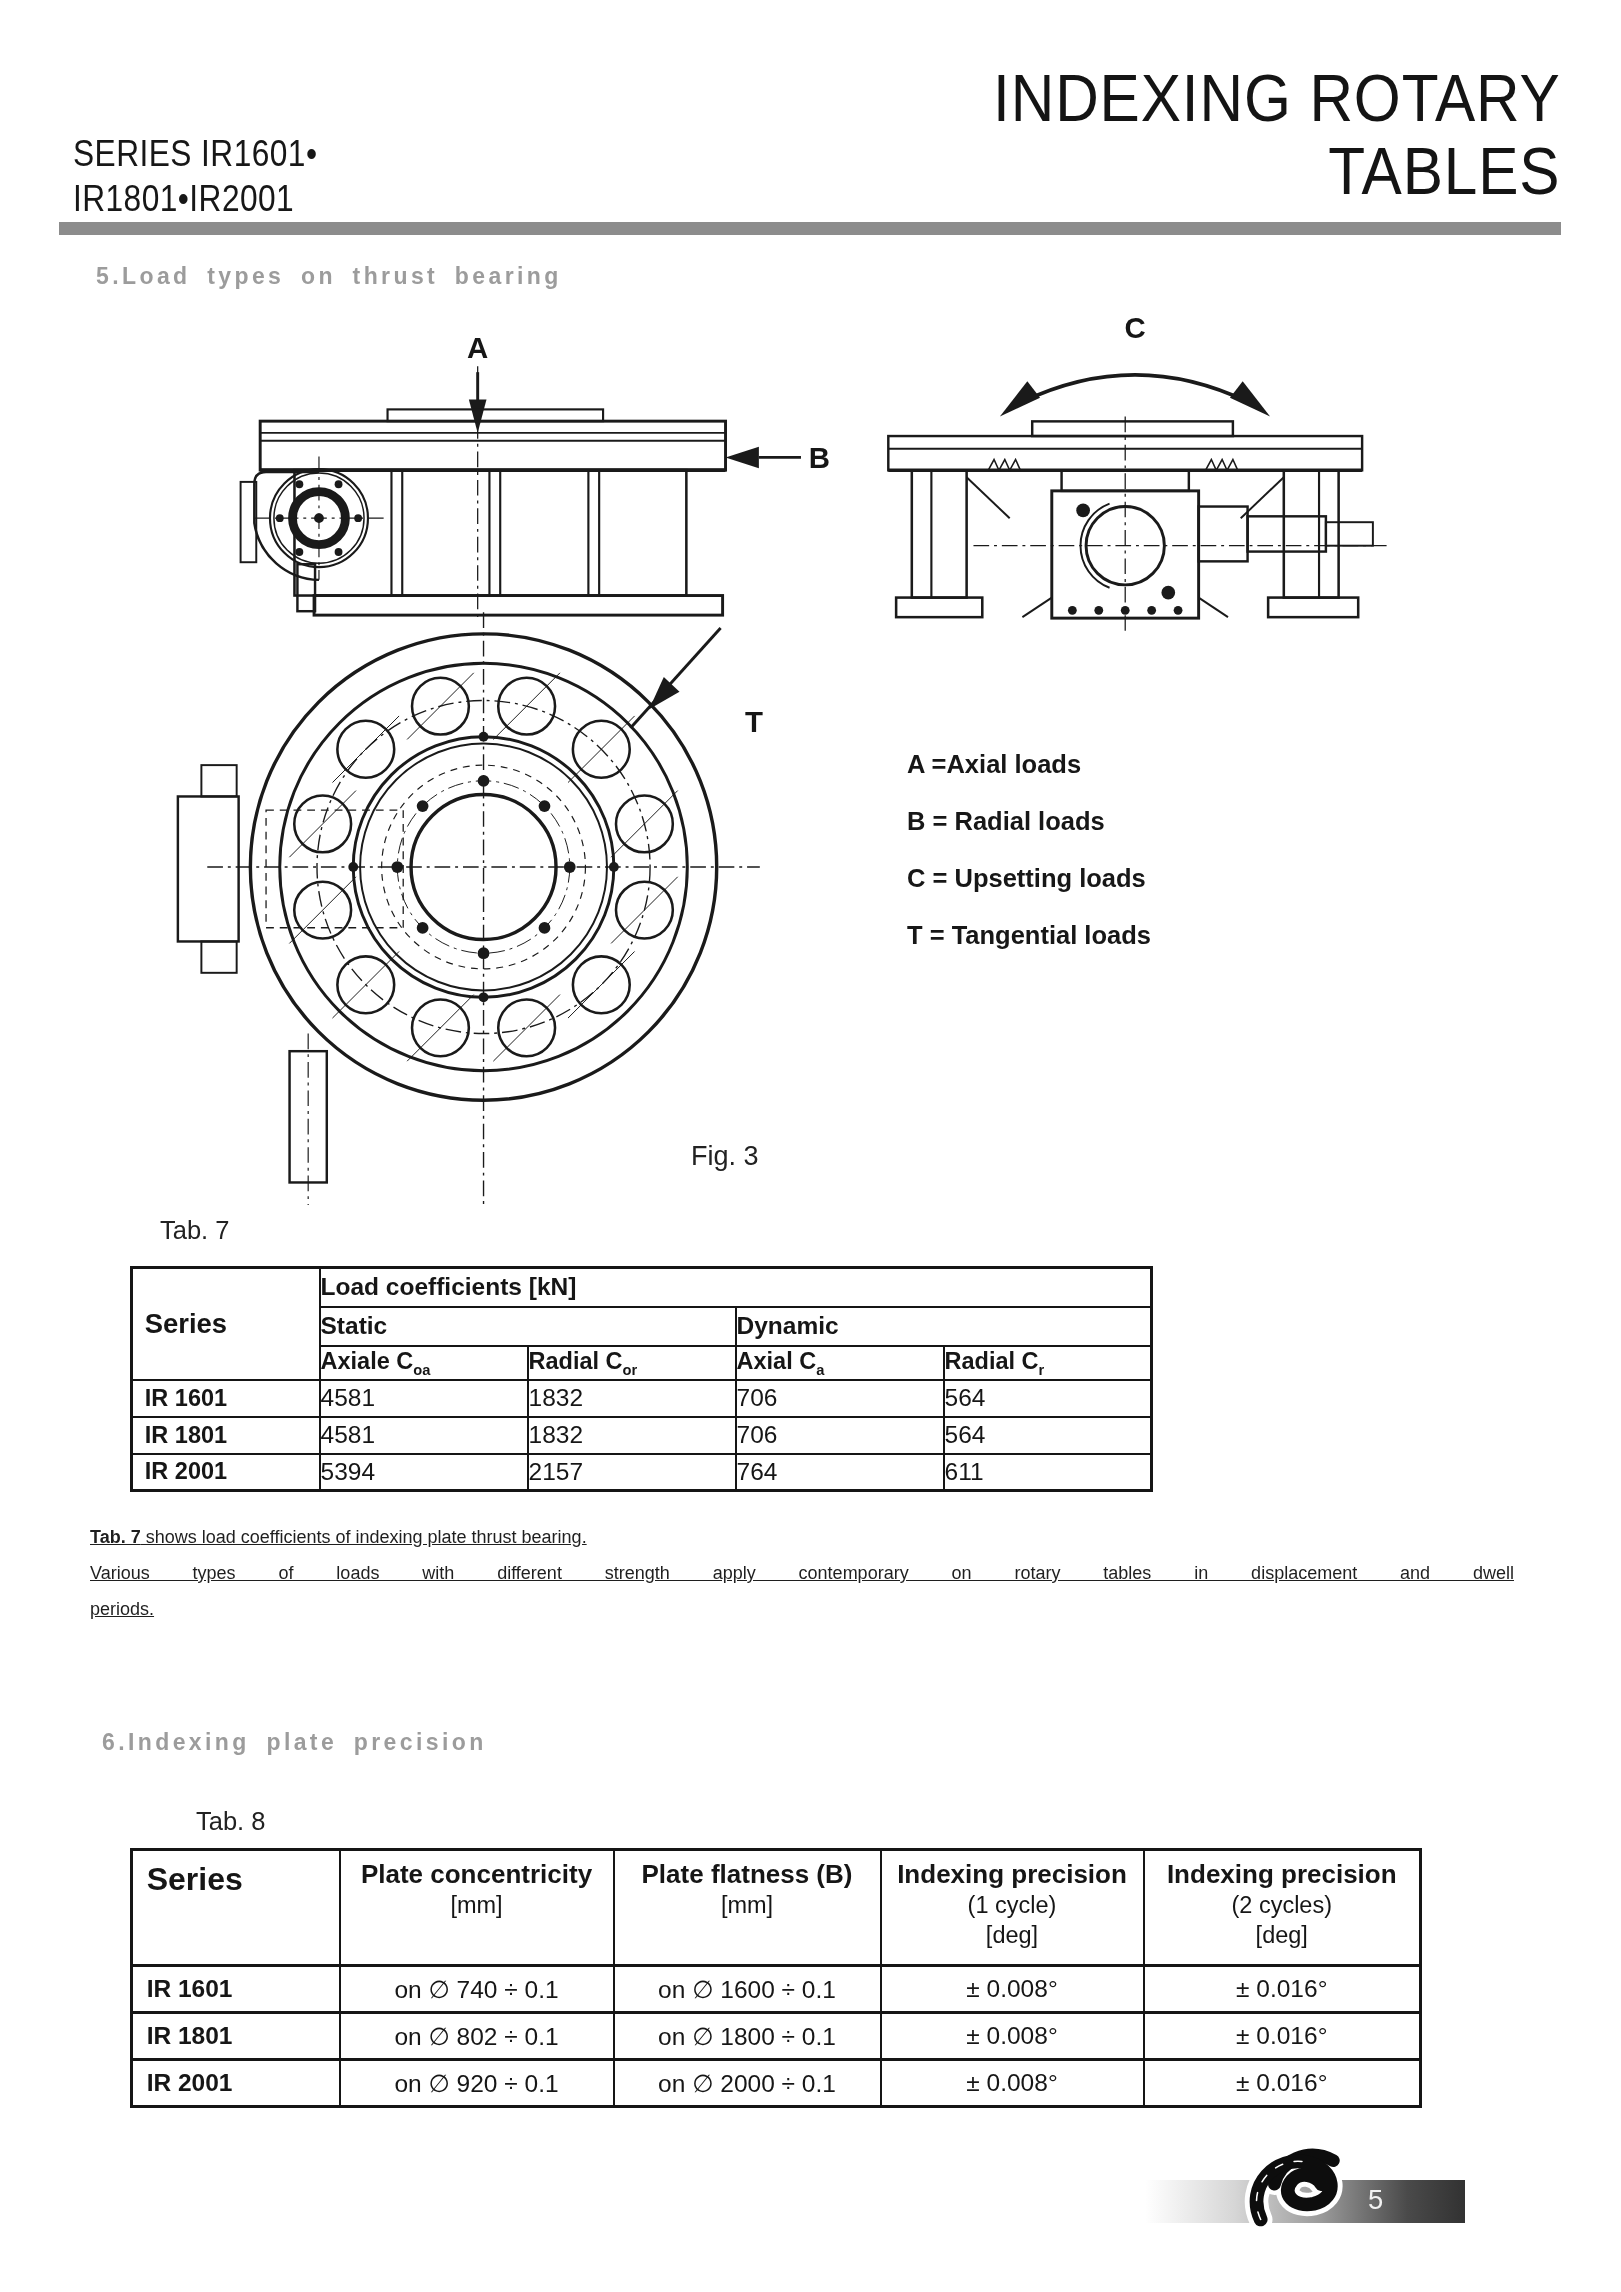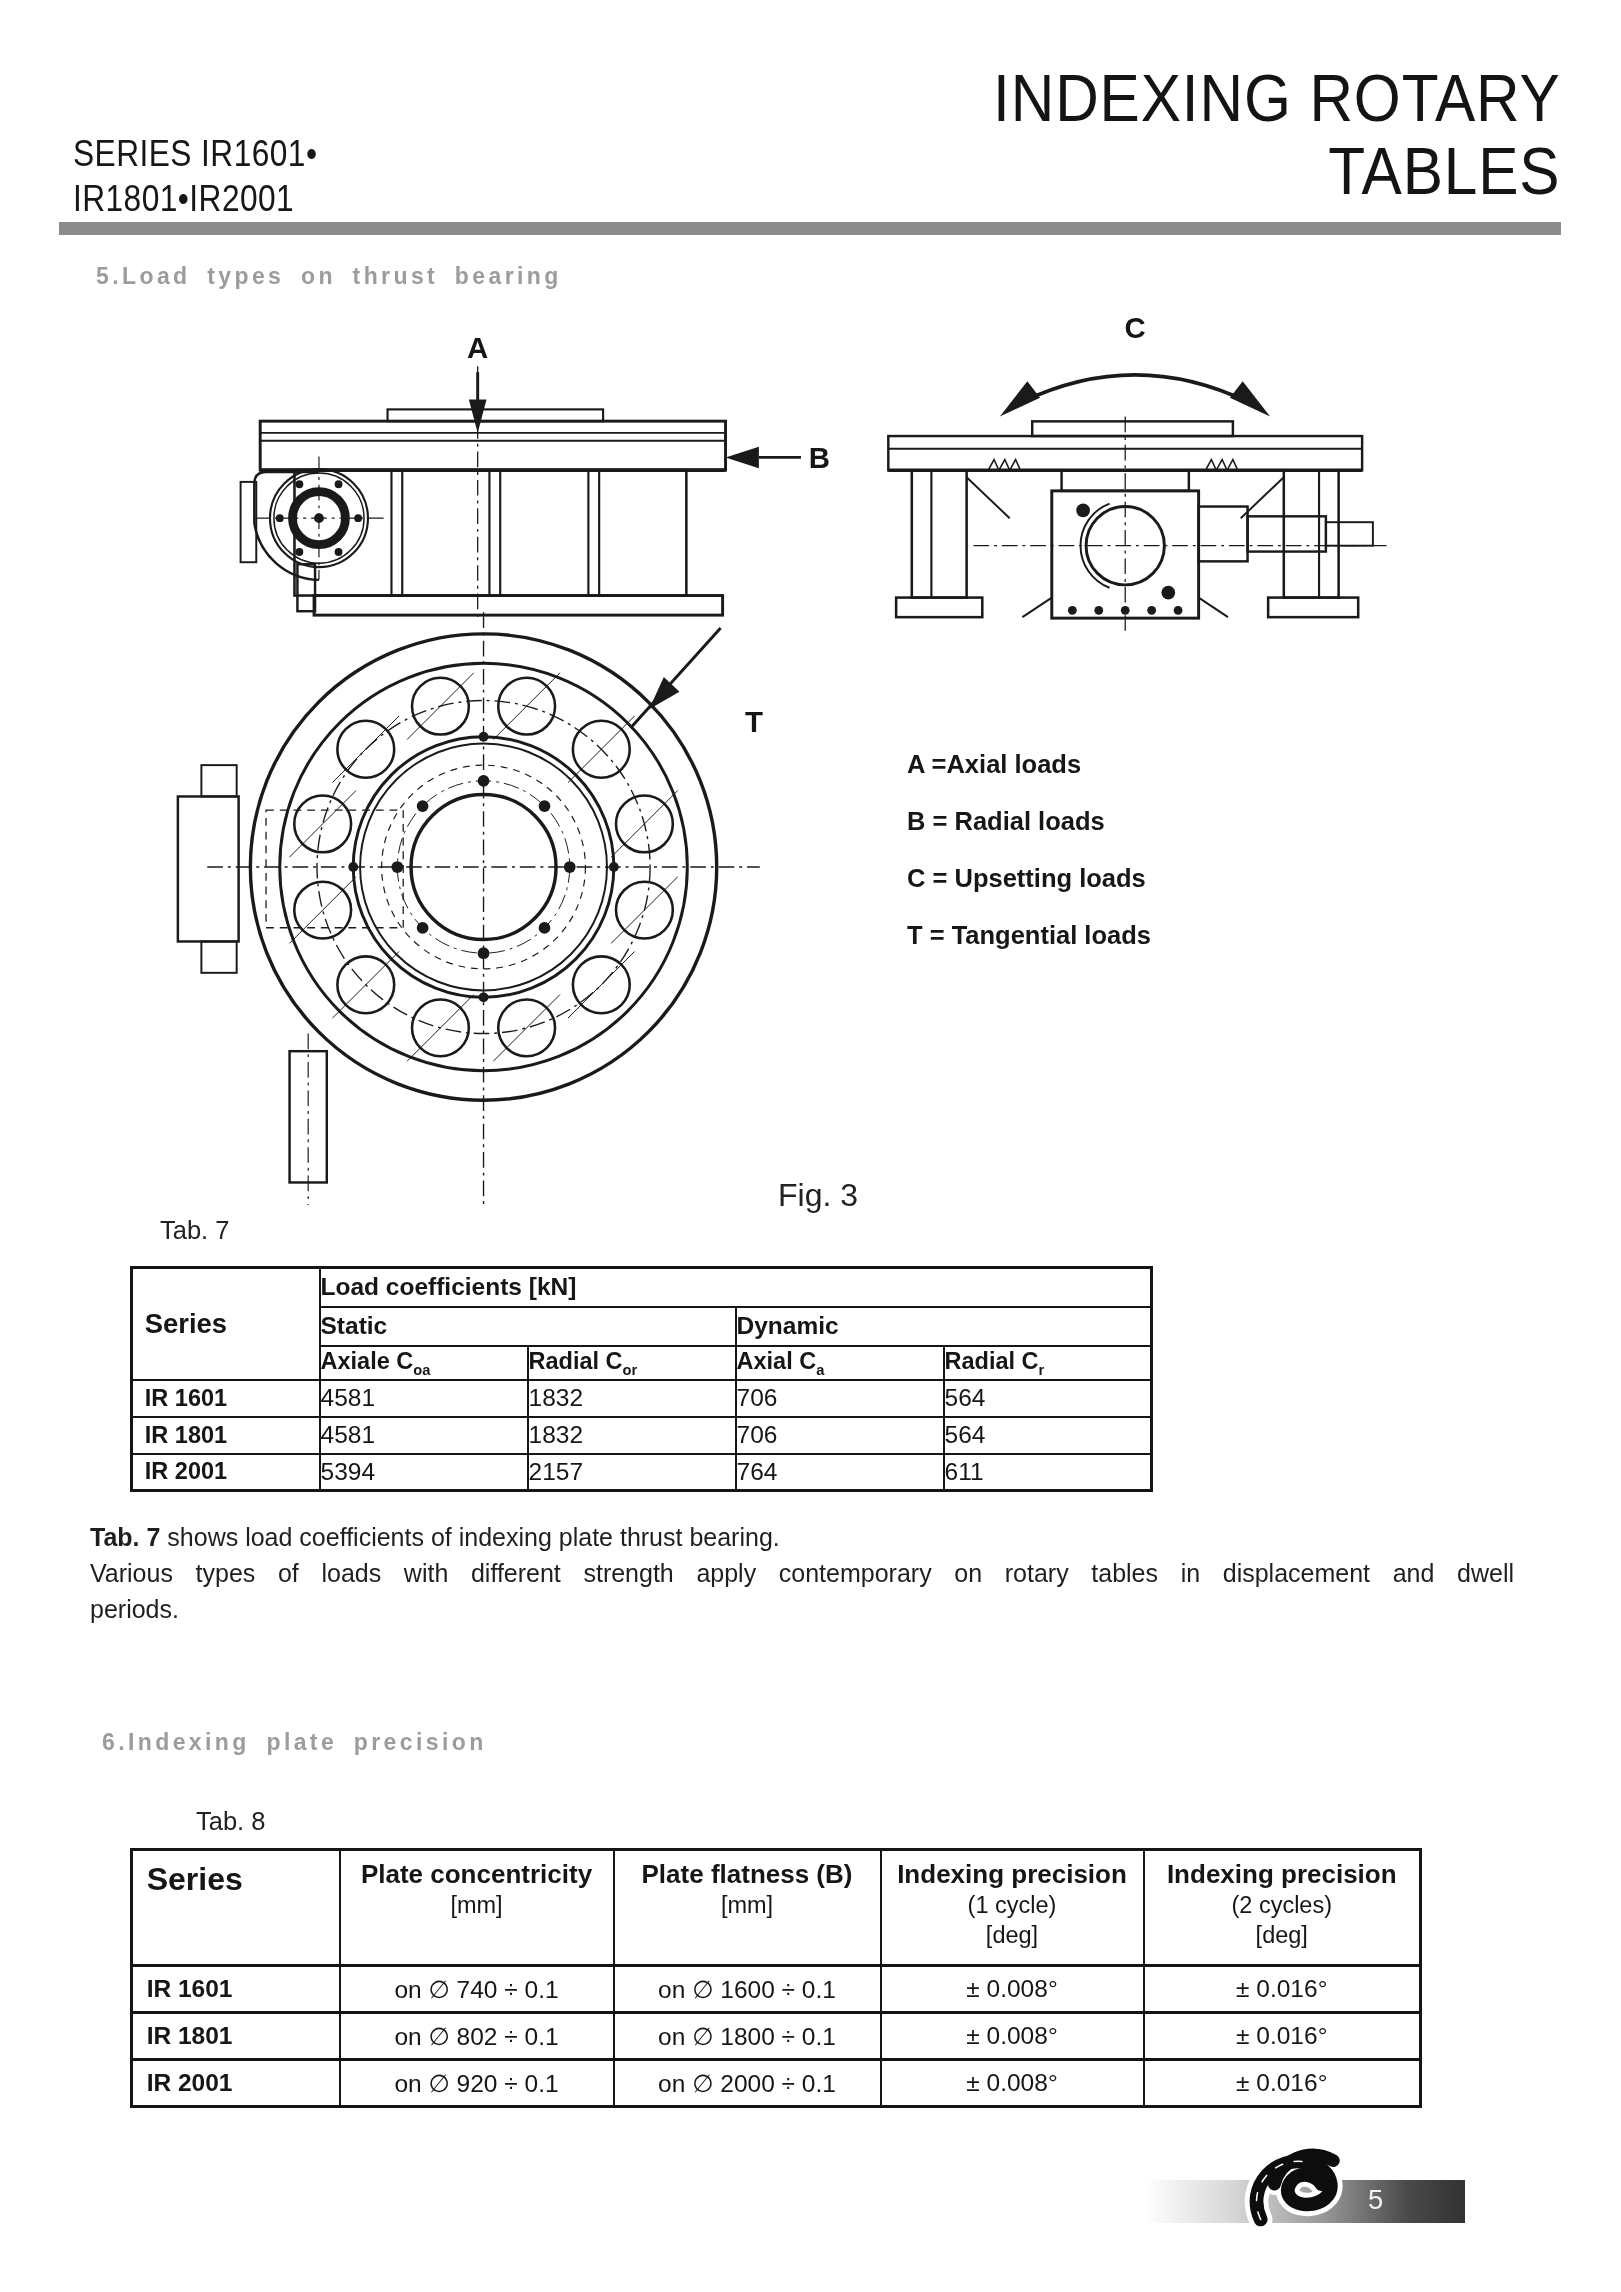--- a/index.html
+++ b/index.html
@@ -19,21 +19,21 @@
   .sec{color:#9c9c9c;font-weight:700;font-size:23px;letter-spacing:3.4px;word-spacing:6.9px;white-space:nowrap;}
   .sec5{left:96px;top:263px;}
   .sec6{left:102px;top:1729px;}
 
   
   svg{overflow:visible;}
   .figlab{font-family:"Liberation Sans",sans-serif;font-size:30px;font-weight:700;fill:#161616;}
   .cl{stroke-dasharray:16 5 3 5;}
   .legend{left:907px;top:750px;font-weight:700;font-size:25.5px;color:#171717;}
   .legend div{height:57px;white-space:nowrap;}
-  .figcap{left:691px;top:1141px;width:167px;text-align:right;font-size:32px;color:#222;margin-top:36px;}
+  .figcap{left:691px;top:1141px;width:167px;text-align:left;font-size:27px;color:#222;}
 
   
   .tablabel{font-size:25.5px;color:#222;}
   .t7label{left:160px;top:1216px;}
   .t8label{left:196px;top:1807px;}
 
   
   table{border-collapse:collapse;table-layout:fixed;background:#fff;}
   .t7{left:130px;top:1266px;width:1019px;border:3.4px solid #151515;}
   .t7 th,.t7 td{border:2.5px solid #151515;text-align:left;vertical-align:middle;
@@ -57,21 +57,21 @@
   .t8 .series-h8{font-size:32px;font-weight:700;text-align:left;vertical-align:top;
                  padding-left:13.7px;padding-top:9.8px;}
   .t8 th.colh8{vertical-align:top;padding-top:7.8px;font-weight:400;}
   .t8 .hl1{font-size:26px;font-weight:700;line-height:31px;}
   .t8 .hl{font-size:23.5px;line-height:30px;}
   .t8 .hl:empty{display:none;}
   .t8 .series-c8{font-size:24.5px;font-weight:700;text-align:left;padding-left:13.7px;}
   .t8 .val{font-size:24.5px;}
 
   
-  .para{left:90px;top:1519px;width:1424px;font-size:25px;color:#1f1f1f;}
+  .para{left:90px;top:1519px;width:1424px;font-size:18px;color:#1f1f1f;text-decoration:underline;}
   .para .ln{line-height:36px;white-space:nowrap;}
   .para .j{white-space:normal;text-align:justify;text-align-last:justify;}
   .para .b{font-weight:700;}
 
   
   .fbar{left:1145px;top:2180px;width:320px;height:43px;
         background:linear-gradient(90deg,#ffffff 0%,#d6d6d6 28%,#9a9a9a 55%,#4a4a4a 82%,#323232 100%);}
   .pagenum{left:1368px;top:2184px;font-size:27.4px;color:#f2f2f2;}
 </style>
 </head>

